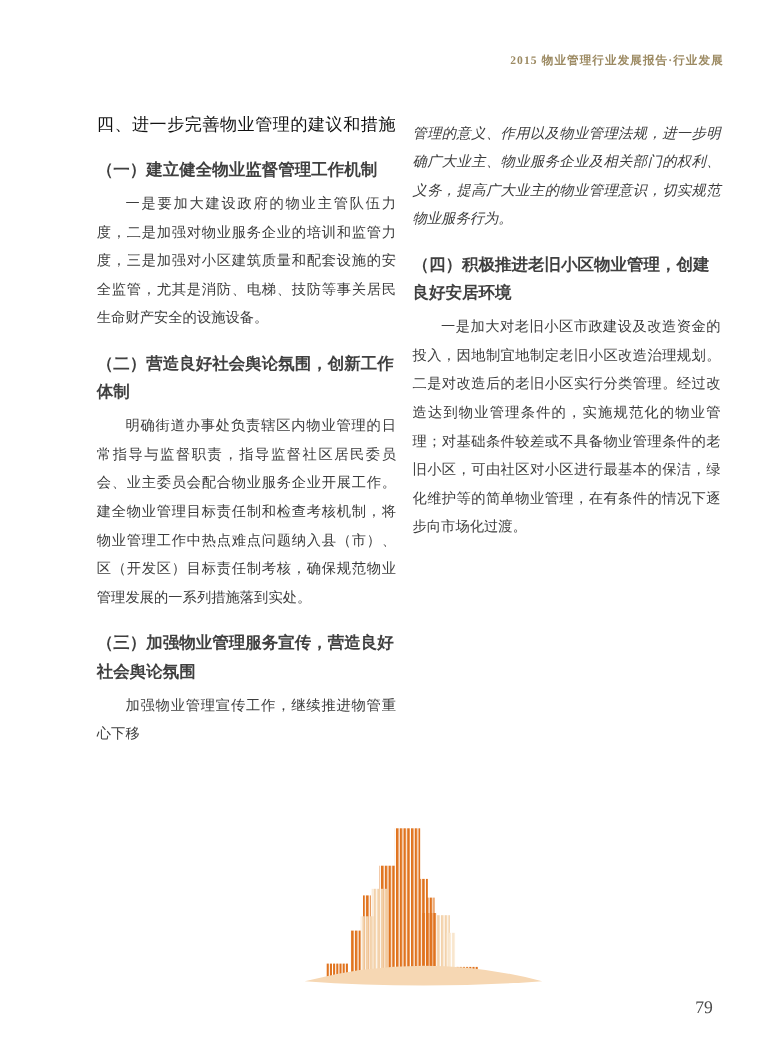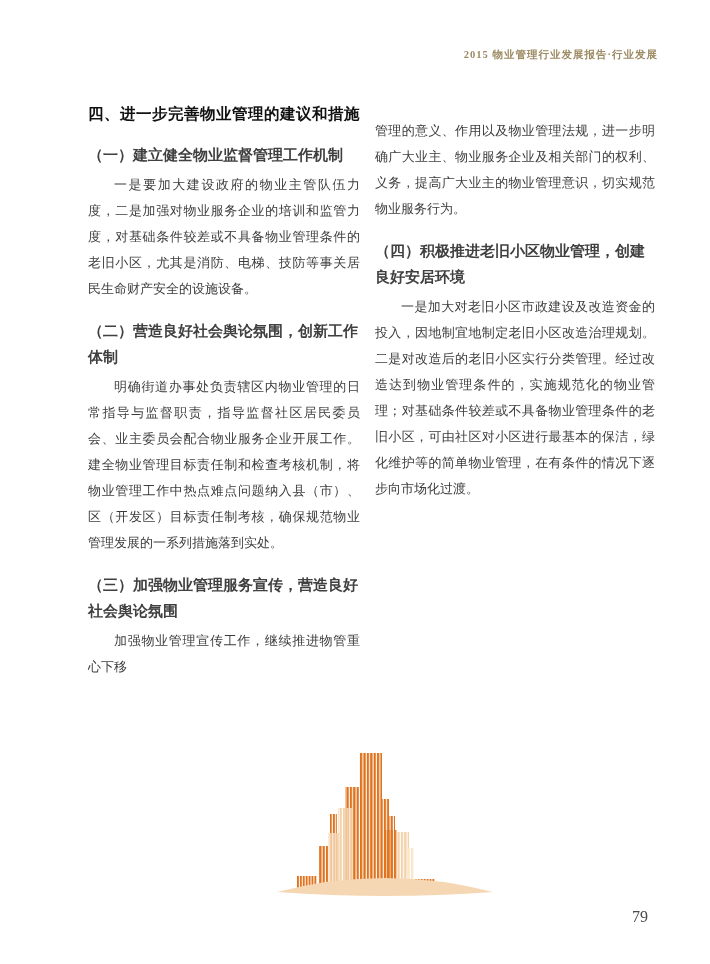--- a/index.html
+++ b/index.html
@@ -23,21 +23,21 @@
     top:100px; left:88px;
     width:567px;
     display:flex;
     gap:15px;
   }
   .col-left{width:272px;}
   .col-right{width:280px;}
   .main-title{
     font-family:"Liberation Sans", sans-serif;
     font-size:15.5px;
-    font-weight:bold;
+    font-weight:normal;
     color:#111;
     text-align:left;
     letter-spacing:0.5px;
     margin:2px 0 16px 0;
     line-height:24px;
   }
   h2.sec-title{
     font-family:"Liberation Sans", sans-serif;
     font-size:15px;
     font-weight:bold;
@@ -47,21 +47,21 @@
   }
   h2.first{margin-top:0;}
   p.body-text{
     font-size:13px;
     line-height:26px;
     color:#3c3c3c;
     text-align:justify;
     margin:0 0 4px 0;
     text-indent:2em;
   }
-  p.no-indent{text-indent:0; margin-top:18px;}
+  p.no-indent{text-indent:0; margin-top:8px;font-style:italic;}
   .skyline{
     position:absolute;
     left:275px; top:750px;
     width:220px; height:152px;
   }
   .page-number{
     position:absolute;
     top:908px; right:62px;
     font-size:16px;
     color:#4a4a4a;
@@ -69,21 +69,21 @@
 </style>
 </head>
 <body>
 
 <div class="page-header">2015 物业管理行业发展报告·行业发展</div>
 
 <div class="columns">
   <div class="col-left">
     <div class="main-title">四、进一步完善物业管理的建议和措施</div>
     <h2 class="sec-title first">（一）建立健全物业监督管理工作机制</h2>
-    <p class="body-text">一是要加大建设政府的物业主管队伍力度，二是加强对物业服务企业的培训和监管力度，对基础条件较差或不具备物业管理条件的老旧小区，尤其是消防、电梯、技防等事关居民生命财产安全的设施设备。</p>
+    <p class="body-text">一是要加大建设政府的物业主管队伍力度，二是加强对物业服务企业的培训和监管力度，三是加强对小区建筑质量和配套设施的安全监管，尤其是消防、电梯、技防等事关居民生命财产安全的设施设备。</p>
     <h2 class="sec-title">（二）营造良好社会舆论氛围，创新工作体制</h2>
     <p class="body-text">明确街道办事处负责辖区内物业管理的日常指导与监督职责，指导监督社区居民委员会、业主委员会配合物业服务企业开展工作。建全物业管理目标责任制和检查考核机制，将物业管理工作中热点难点问题纳入县（市）、区（开发区）目标责任制考核，确保规范物业管理发展的一系列措施落到实处。</p>
     <h2 class="sec-title">（三）加强物业管理服务宣传，营造良好社会舆论氛围</h2>
     <p class="body-text">加强物业管理宣传工作，继续推进物管重心下移</p>
   </div>
   <div class="col-right">
     <p class="body-text no-indent">管理的意义、作用以及物业管理法规，进一步明确广大业主、物业服务企业及相关部门的权利、义务，提高广大业主的物业管理意识，切实规范物业服务行为。</p>
     <h2 class="sec-title">（四）积极推进老旧小区物业管理，创建良好安居环境</h2>
     <p class="body-text">一是加大对老旧小区市政建设及改造资金的投入，因地制宜地制定老旧小区改造治理规划。二是对改造后的老旧小区实行分类管理。经过改造达到物业管理条件的，实施规范化的物业管理；对基础条件较差或不具备物业管理条件的老旧小区，可由社区对小区进行最基本的保洁，绿化维护等的简单物业管理，在有条件的情况下逐步向市场化过渡。</p>
   </div>

